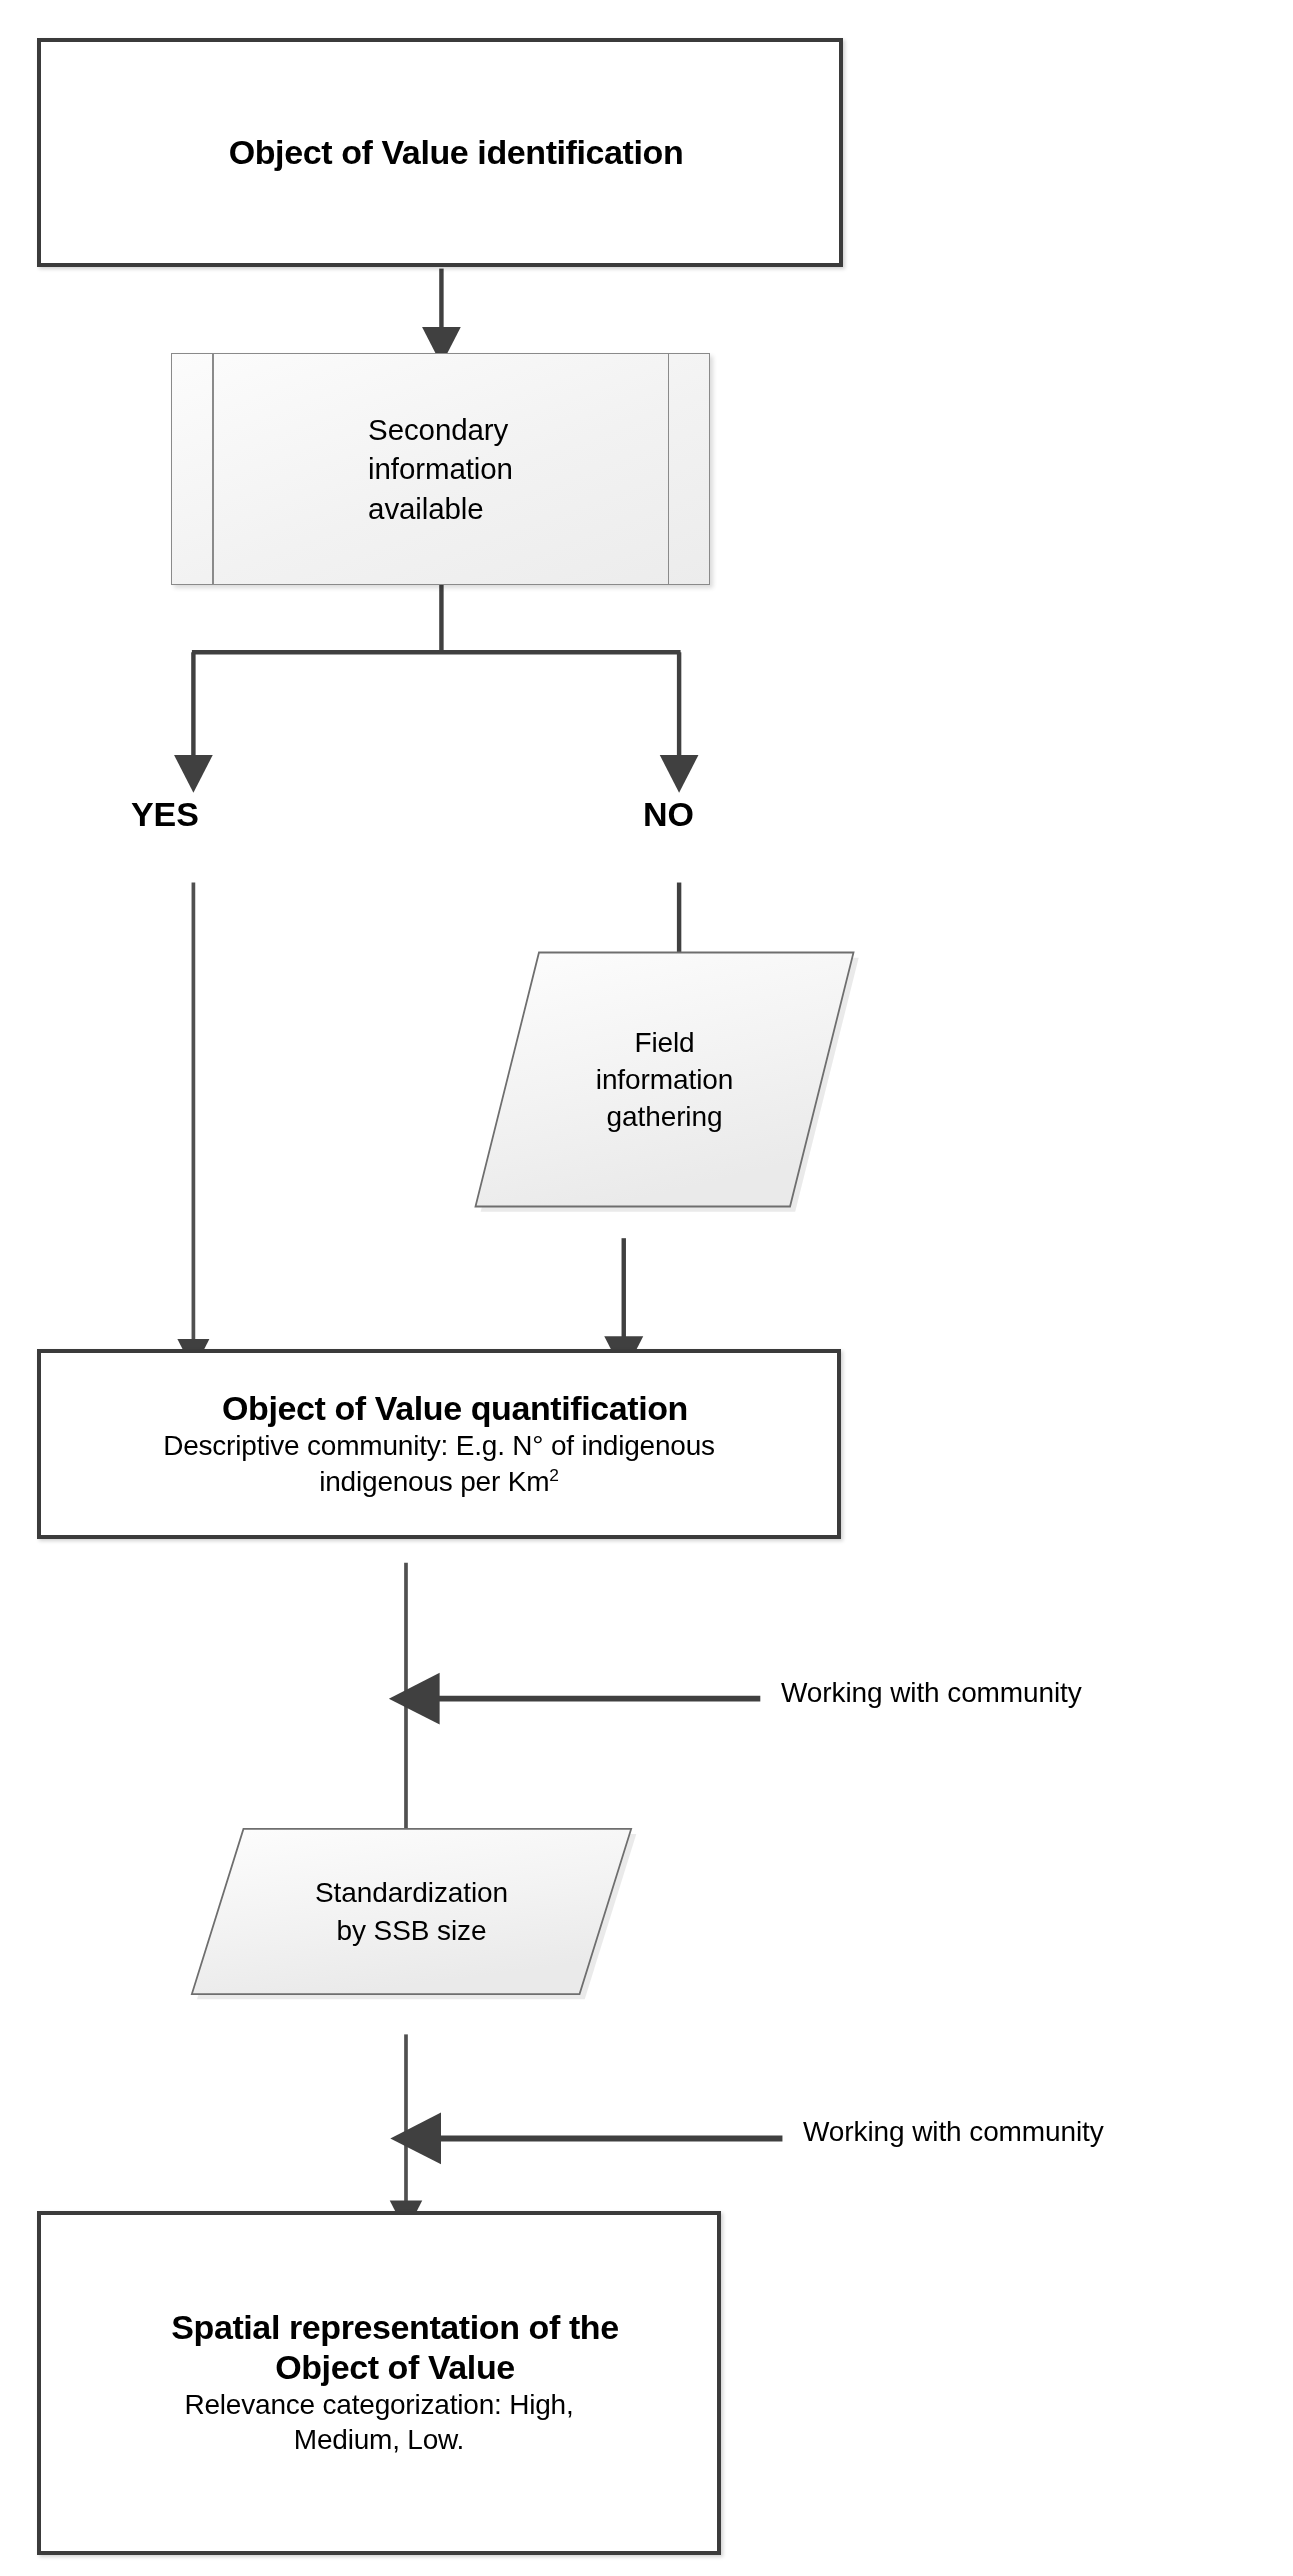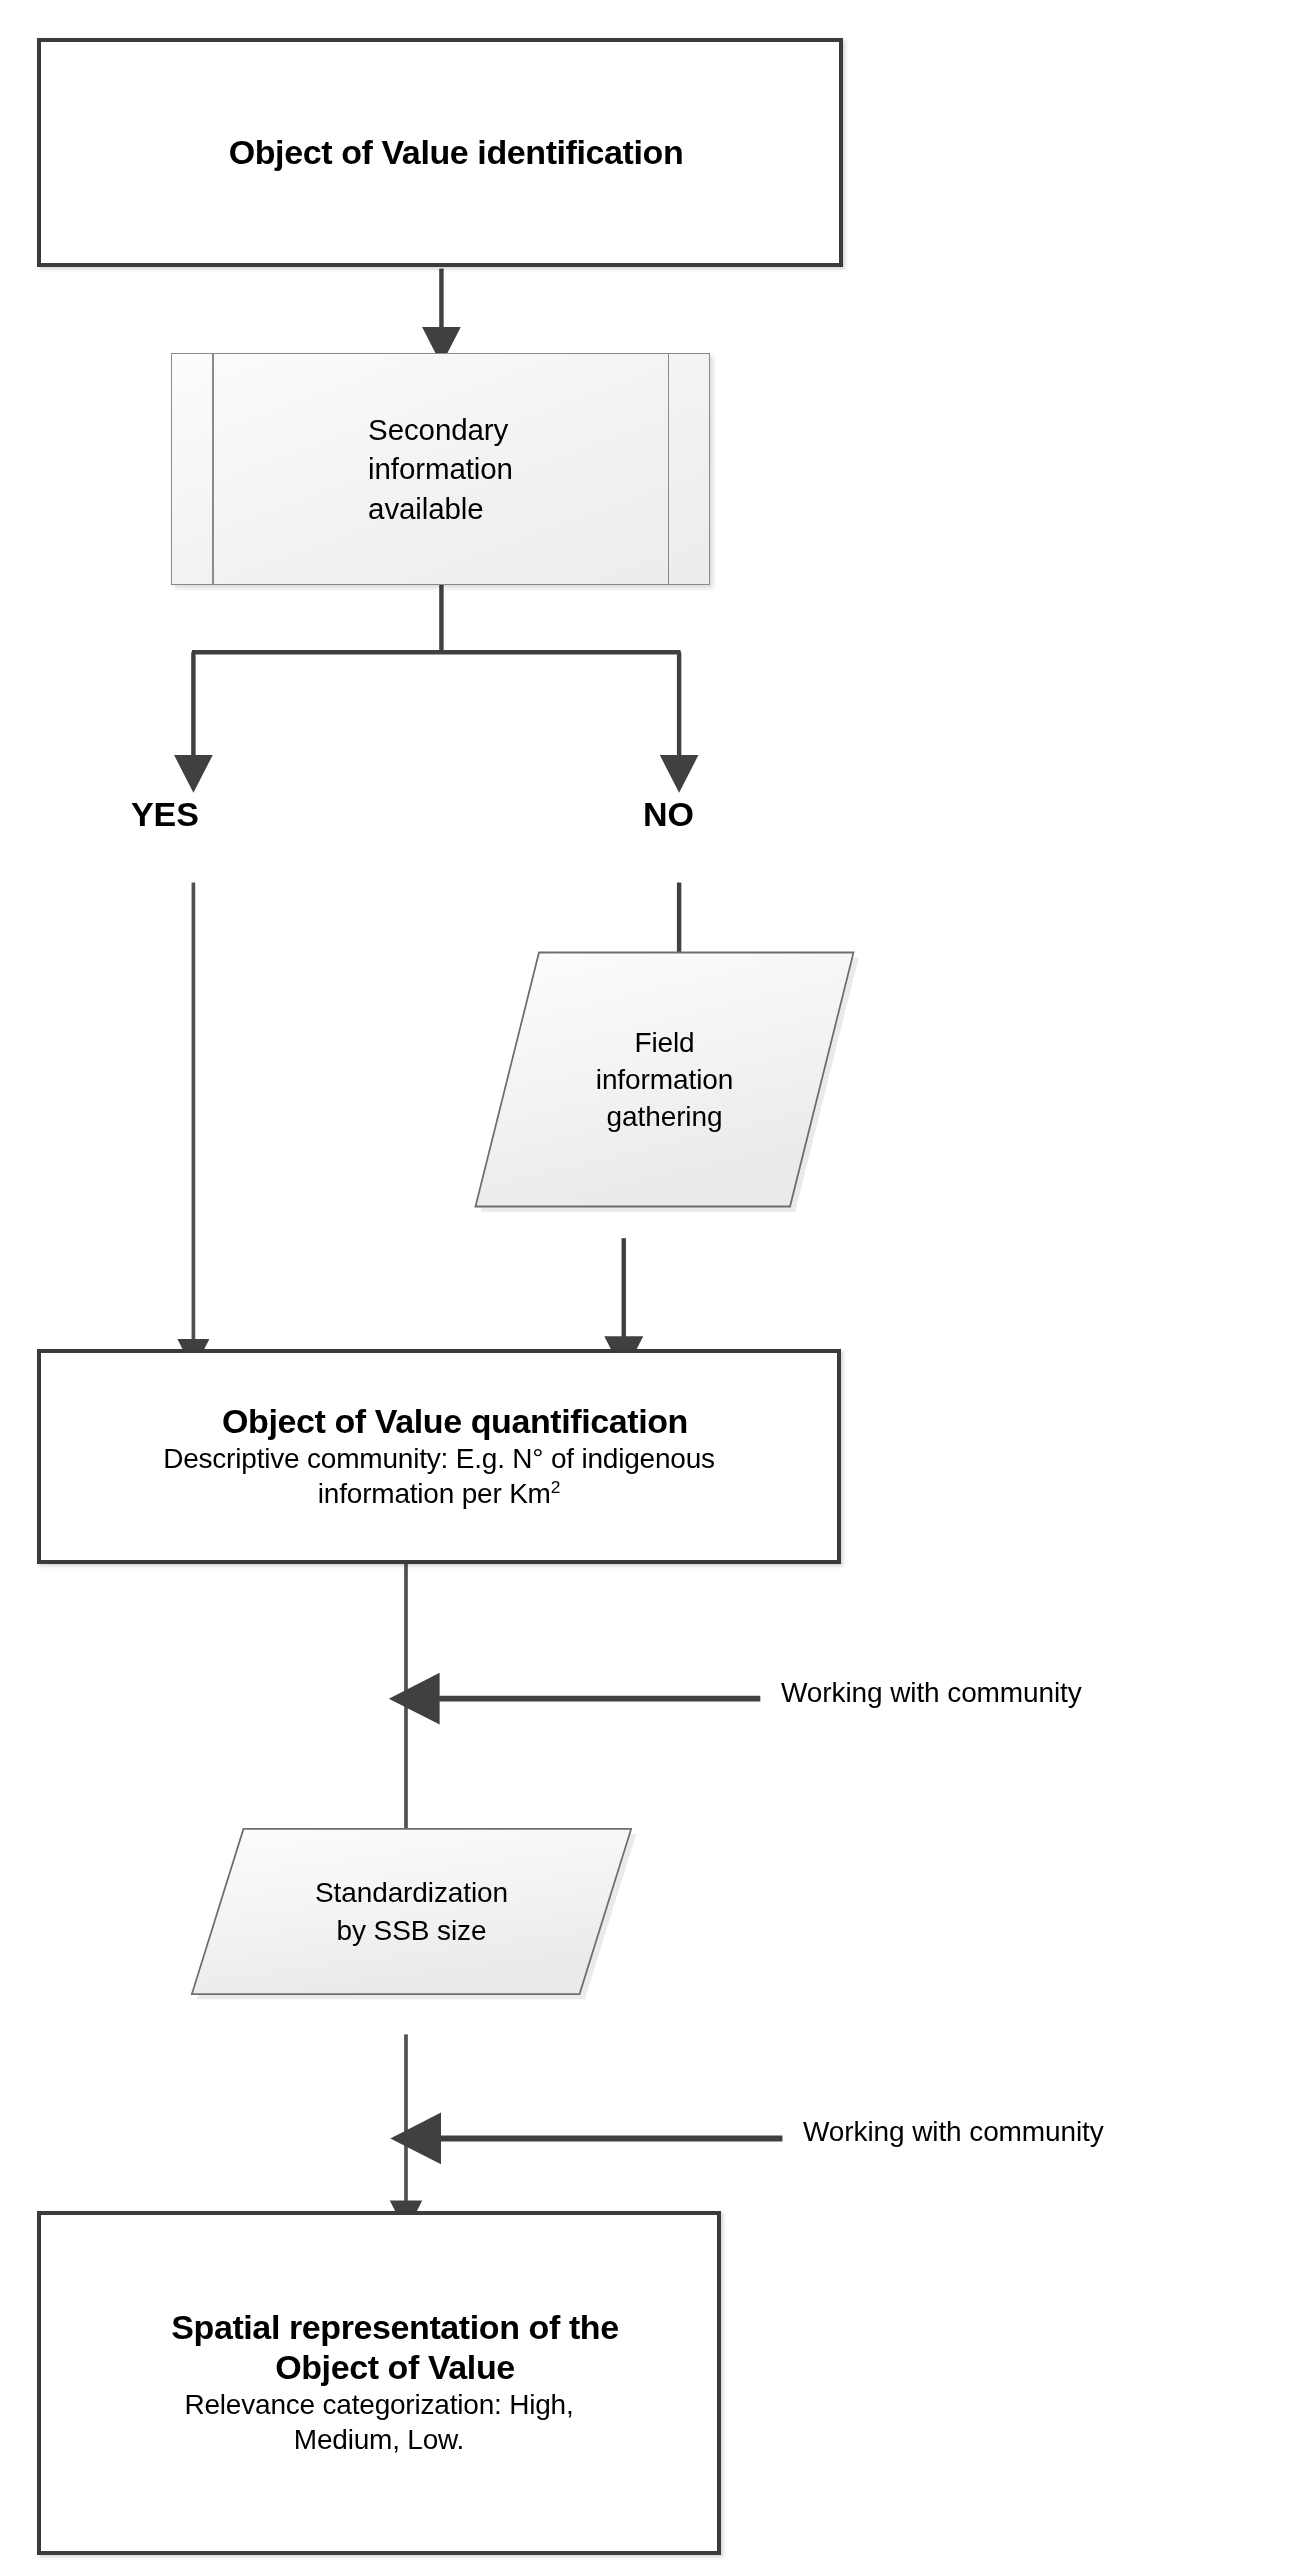--- a/index.html
+++ b/index.html
@@ -225,25 +225,25 @@
     </svg>
     <div class="para-text">
       <div>
         <span>Field</span><br>
         <span>information</span><br>
         <span>gathering</span>
       </div>
     </div>
   </div>
 
-  <div class="proc-box" style="left:37px; top:1349px; width:804px; height:215px;">
+  <div class="proc-box" style="left:37px; top:1349px; width:804px; height:190px;">
     <div class="proc-title">Object of Value quantification</div>
     <div class="proc-sub">
       <span>Descriptive community: E.g. N° of indigenous</span><br>
-      <span>information per Km</span><sup>2</sup>
+      <span>indigenous per Km</span><sup>2</sup>
     </div>
   </div>
 
   <div class="annot" style="left:781px; top:1677px;">Working with community</div>
 
   <div class="para-wrap" style="left:190px; top:1826px; width:443px; height:171px;">
     <svg class="shape" width="443" height="171" viewBox="0 0 600 232">
       <defs>
         <linearGradient id="pg2" x1="0" y1="0" x2="0.35" y2="1">
           <stop offset="0%" stop-color="#fdfdfd"></stop>

